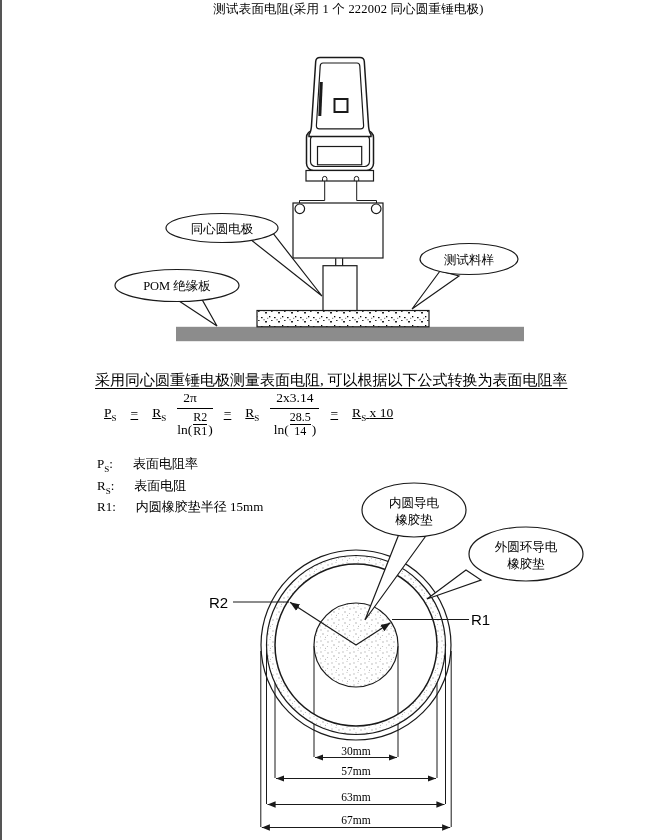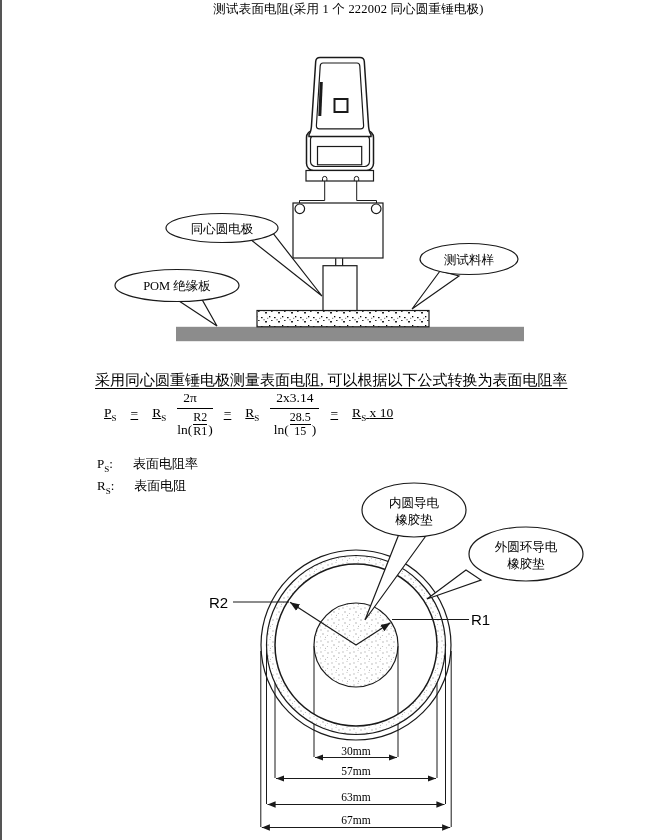--- a/index.html
+++ b/index.html
@@ -118,32 +118,33 @@
     </span>
   </span>
   <span class="f-item">=</span>
   <span class="f-item"><span>R</span><sub>S</sub></span>
   <span class="frac">
     <span class="num">2x3.14</span>
     <span class="den">
       <span>ln(</span>
       <span class="ifrac">
         <span>28.5</span>
-        <span class="iden">15</span>
+        <span class="iden">14</span>
       </span>
       <span>)</span>
     </span>
   </span>
   <span class="f-item">=</span>
   <span class="f-item"><span>R</span><sub>S</sub> <span>x 10</span></span>
 </div>
 
 <div class="defs">
   <div><span>P</span><sub>S</sub><span>:</span><span class="desc">表面电阻率</span></div>
   <div><span>R</span><sub>S</sub><span>:</span><span class="desc">表面电阻</span></div>
+  <div><span>R1</span><sub></sub><span>:</span><span class="desc">内圆橡胶垫半径 15mm</span></div>
 </div>
 
 <svg style="top:480px" width="653" height="360" viewBox="0 480 653 360">
   <defs>
     <pattern id="stip" width="11" height="11" patternUnits="userSpaceOnUse">
       <rect width="11" height="11" fill="#fff"></rect>
       <circle cx="2" cy="3" r="0.7" fill="#b2b2b2"></circle>
       <circle cx="6" cy="1.5" r="0.6" fill="#c0c0c0"></circle>
       <circle cx="9" cy="4" r="0.7" fill="#a8a8a8"></circle>
       <circle cx="4" cy="7" r="0.8" fill="#b0b0b0"></circle>

